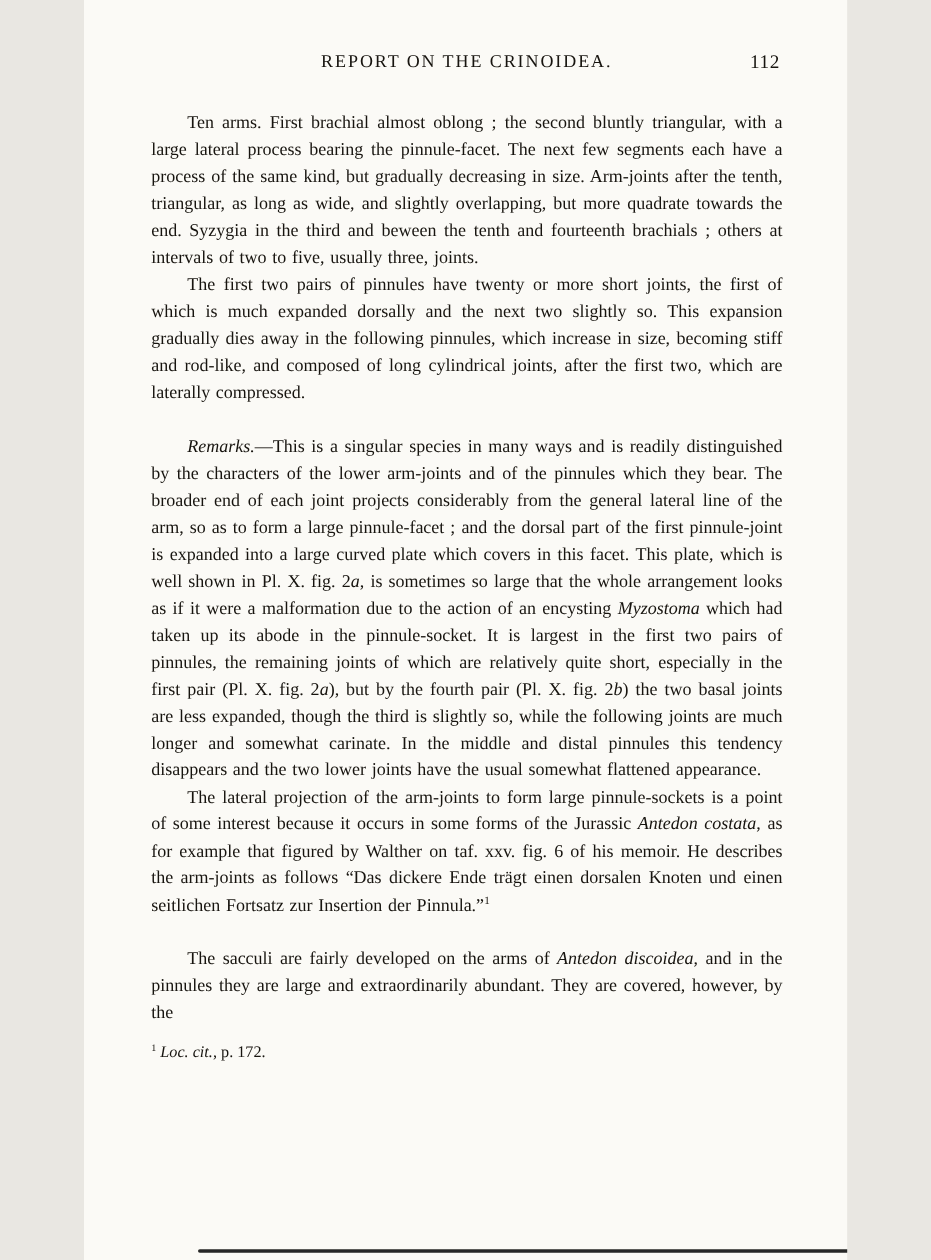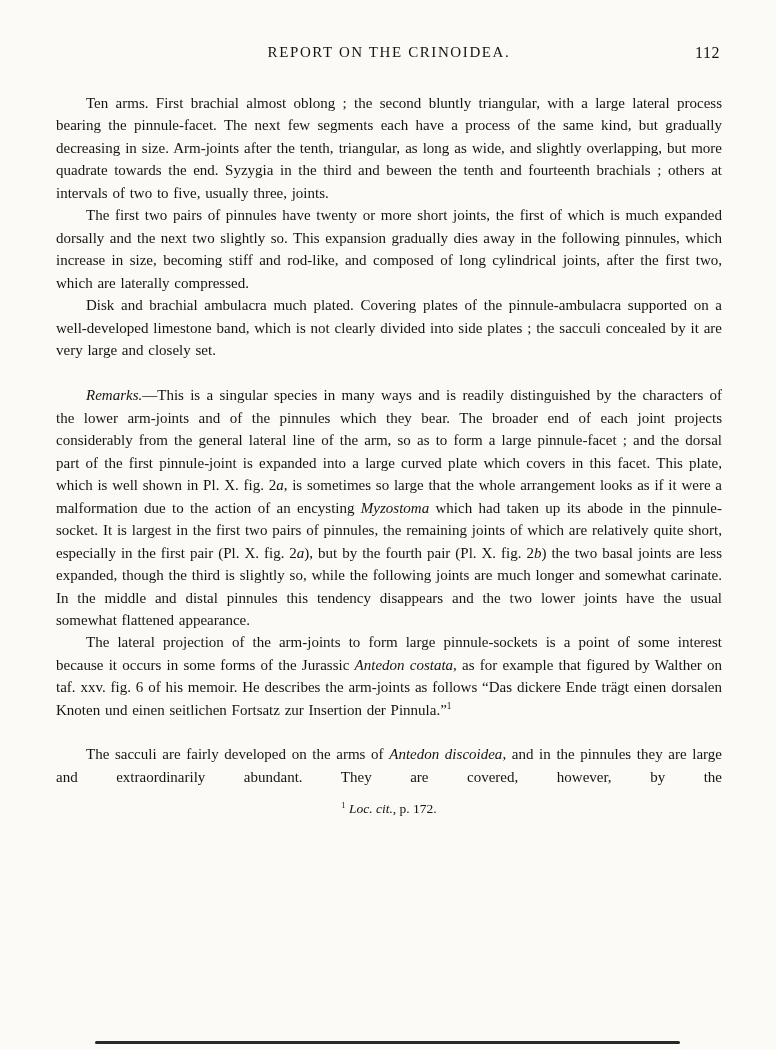--- a/index.html
+++ b/index.html
@@ -2,21 +2,21 @@
 <html><head>
 <meta charset="utf-8">
 <style>
   html, body { margin: 0; padding: 0; }
   body {
     background: #e9e7e2;
     font-family: "Liberation Serif", serif;
   }
   .page {
     position: relative;
-    width: 776px;
+    width: 636px;
     height: 1050px;
     margin: 0 auto;
     background: #fbfaf6;
     box-sizing: border-box;
     padding: 44px 54px 0 56px;
     color: #17140f;
     overflow: hidden;
   }
   .header {
     position: relative;
@@ -46,21 +46,21 @@
   .para.gap-large { margin-top: 23px; }
   .para.gap-small { margin-top: 22px; }
   .para.justify-last { text-align-last: justify; }
   .it { font-style: italic; }
   sup {
     font-size: 0.62em;
     line-height: 0;
     vertical-align: super;
   }
   .footnote {
-    text-align: center;
+    text-align: left;
     font-size: 13.5px;
     margin-top: 13px;
   }
   .scan-line {
     position: absolute;
     left: 95px;
     width: 585px;
     bottom: 6px;
     height: 3px;
     background: #151515;
@@ -73,21 +73,20 @@
 
 <div class="page">
   <div class="header">
     <span class="running-title">REPORT ON THE CRINOIDEA.</span>
     <span class="page-number">112</span>
   </div>
 
   <div class="text-body">
       <p class="para"><span>Ten arms. First brachial almost oblong ; the second bluntly triangular, with a large lateral process bearing the pinnule-facet. The next few segments each have a process of the same kind, but gradually decreasing in size. Arm-joints after the tenth, triangular, as long as wide, and slightly overlapping, but more quadrate towards the end. Syzygia in the third and beween the tenth and fourteenth brachials ; others at intervals of two to five, usually three, joints.</span></p>
       <p class="para"><span>The first two pairs of pinnules have twenty or more short joints, the first of which is much expanded dorsally and the next two slightly so. This expansion gradually dies away in the following pinnules, which increase in size, becoming stiff and rod-like, and composed of long cylindrical joints, after the first two, which are laterally compressed.</span></p>
-      <p class="para"><span>Disk and brachial ambulacra much plated. Covering plates of the pinnule-ambulacra supported on a well-developed limestone band, which is not clearly divided into side plates ; the sacculi concealed by it are very large and closely set.</span></p>
       <p class="para gap-large"><span class="it">Remarks.</span><span>—This is a singular species in many ways and is readily distinguished by the characters of the lower arm-joints and of the pinnules which they bear. The broader end of each joint projects considerably from the general lateral line of the arm, so as to form a large pinnule-facet ; and the dorsal part of the first pinnule-joint is expanded into a large curved plate which covers in this facet. This plate, which is well shown in Pl. X. fig. 2</span><span class="it">a</span><span>, is sometimes so large that the whole arrangement looks as if it were a malformation due to the action of an encysting </span><span class="it">Myzostoma</span><span> which had taken up its abode in the pinnule-socket. It is largest in the first two pairs of pinnules, the remaining joints of which are relatively quite short, especially in the first pair (Pl. X. fig. 2</span><span class="it">a</span><span>), but by the fourth pair (Pl. X. fig. 2</span><span class="it">b</span><span>) the two basal joints are less expanded, though the third is slightly so, while the following joints are much longer and somewhat carinate. In the middle and distal pinnules this tendency disappears and the two lower joints have the usual somewhat flattened appearance.</span></p>
       <p class="para"><span>The lateral projection of the arm-joints to form large pinnule-sockets is a point of some interest because it occurs in some forms of the Jurassic </span><span class="it">Antedon costata</span><span>, as for example that figured by Walther on taf. xxv. fig. 6 of his memoir. He describes the arm-joints as follows “Das dickere Ende trägt einen dorsalen Knoten und einen seitlichen Fortsatz zur Insertion der Pinnula.”</span><sup>1</sup></p>
       <p class="para gap-small justify-last"><span>The sacculi are fairly developed on the arms of </span><span class="it">Antedon discoidea</span><span>, and in the pinnules they are large and extraordinarily abundant. They are covered, however, by the</span></p>
     </div>
 
   <div class="footnote"><sup>1</sup><span> </span><span class="it">Loc. cit.,</span><span> p. 172.</span></div>
 
   <div class="scan-line"></div>
 </div>
 

